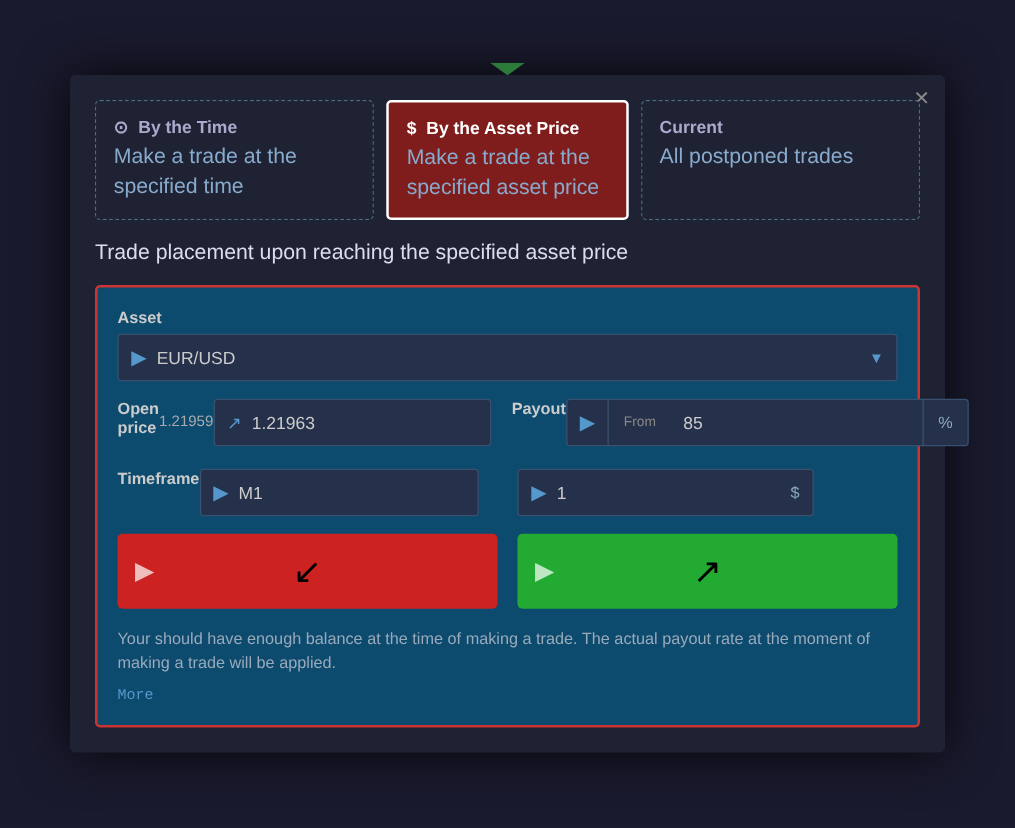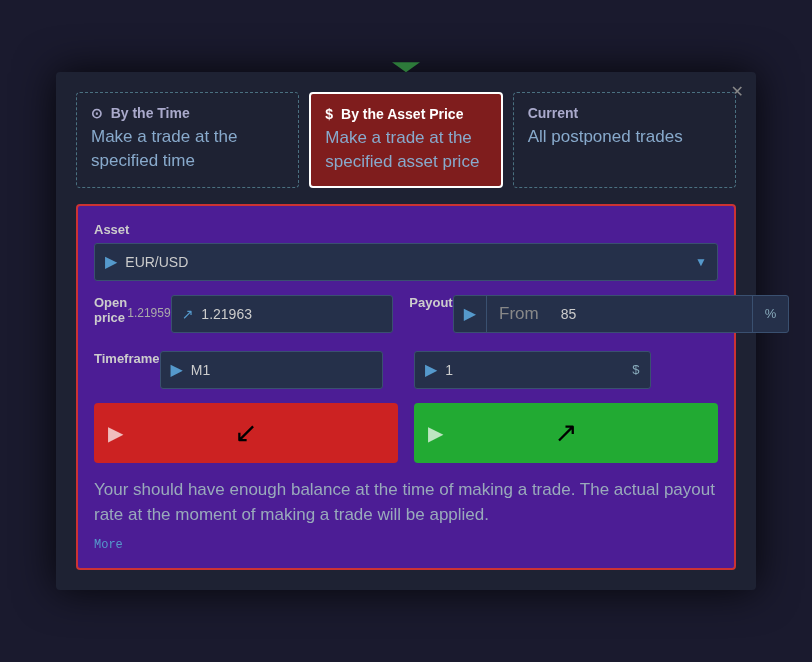--- a/index.html
+++ b/index.html
@@ -76,21 +76,21 @@
       font-size: 17px;
       color: #dde;
       margin-bottom: 16px;
       font-weight: normal;
     }
 
     .form-box {
       border: 2px solid #cc3333;
       border-radius: 4px;
       padding: 16px;
-      background: #4c1d95;
+      background: #0c4a6e;
     }
 
     .form-row {
       display: flex;
       gap: 16px;
       margin-bottom: 14px;
     }
 
     .form-group {
       flex: 1;
@@ -186,21 +186,21 @@
       border: 1px solid #3a5070;
       border-radius: 3px;
       padding: 0;
       height: 38px;
       overflow: hidden;
     }
 
     .payout-from {
       padding: 16px 12px;
       color: #888;
-      font-size: 17px;
+      font-size: 11px;
       border-right: 1px solid #3a5070;
       height: 100%;
       display: flex;
       align-items: center;
     }
 
     .payout-value {
       flex: 1;
       padding: 0 10px;
       color: #ccc;
@@ -242,21 +242,21 @@
 
     .btn-down {
       background: #cc2222;
     }
 
     .btn-up {
       background: #22aa33;
     }
 
     .notice-text {
-      font-size: 17px;
+      font-size: 13px;
       color: #99aabb;
       line-height: 1.5;
       margin-bottom: 6px;
     }
 
     .more-link {
       font-size: 12px;
       color: #5599cc;
       cursor: pointer;
       text-decoration: none;
@@ -324,20 +324,21 @@
 
       <div class="tab" style="flex:1;">
         <div class="tab-title">
           <span>Current</span>
         </div>
         <div class="tab-desc">All postponed trades</div>
       </div>
     </div>
   </div>
 
+  <div class="page-title">Trade placement upon reaching the specified asset price</div>
 
   <div class="form-box">
 
     
     <div style="margin-bottom:14px;">
       <div class="form-label">Asset</div>
       <div class="select-wrapper">
         <span style="color:#5599cc; margin-right:8px; font-size:16px;">▶</span>
         <select>
           <option>EUR/USD</option>

